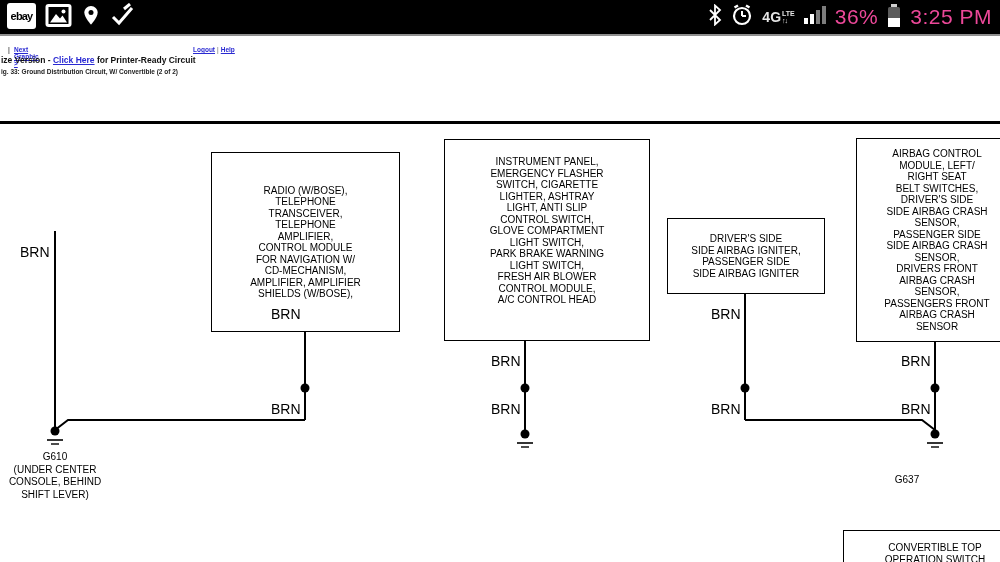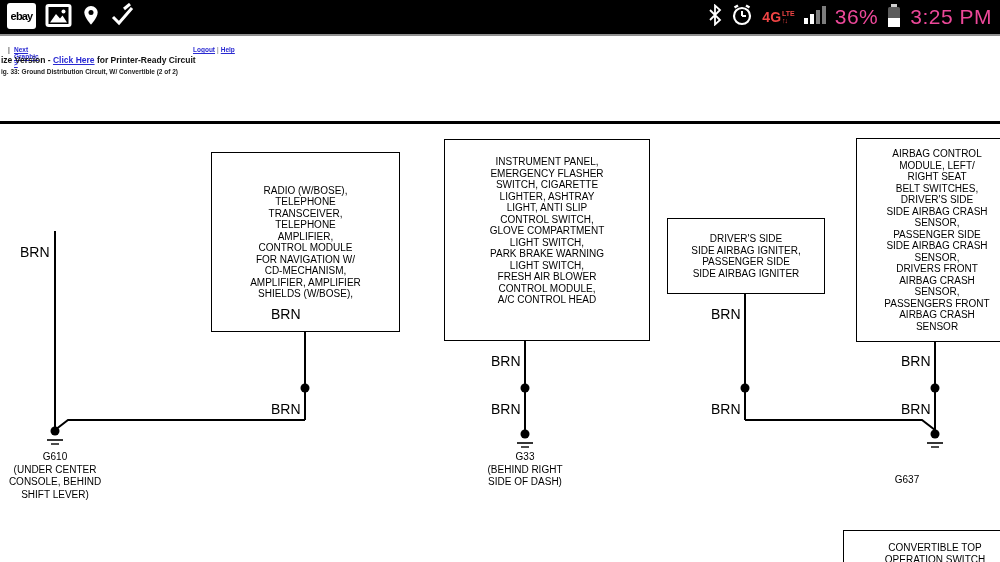--- a/index.html
+++ b/index.html
@@ -9,21 +9,21 @@
 
   
   .statusbar { position:absolute; top:0; left:0; width:1000px; height:36px;
     background:#000; border-bottom:2px solid #8f8f8f; display:flex; align-items:center; }
   .sb-left { display:flex; gap:9px; padding-left:7px; }
   .sb-right { margin-left:auto; display:flex; align-items:center; gap:8px; padding-right:8px; color:#fff; }
   .ebay-chip { width:29px; height:26px; background:#fff; border-radius:3px; display:flex;
     align-items:center; justify-content:center; }
   .ebay-chip span { color:#000; font-size:11px; font-weight:bold; letter-spacing:-0.8px; }
   .sb-text-big { font-size:21px; color:#ec4899; letter-spacing:0.5px; }
-  .net-wrap { display:flex; align-items:flex-start; line-height:1; color:#ef4444; }
+  .net-wrap { display:flex; align-items:flex-start; line-height:1; color:#e5e5e5; }
   .net-big { font-size:14px; font-weight:bold; }
   .net-col { display:flex; flex-direction:column; align-items:flex-start; margin-left:1px; }
   .net-small { font-size:7px; font-weight:bold; }
   .net-arrows { font-size:7px; letter-spacing:-1px; }
 
   
   .hdr { position:absolute; left:0; top:40px; width:1000px; height:80px; background:#fff; color:#111; }
   .hdr a { color:#2a2ad2; text-decoration:underline; font-weight:bold; cursor:pointer; }
   .row1 { position:absolute; top:6px; left:0; height:10px; font-size:6.5px; font-weight:bold; }
   .row1 .frag { position:absolute; left:8px; top:0; color:#555; }
@@ -222,18 +222,15 @@
   <span class="brn" style="left:491px; top:401px;">BRN</span>
   <span class="brn" style="left:711px; top:306px;">BRN</span>
   <span class="brn" style="left:711px; top:401px;">BRN</span>
   <span class="brn" style="left:901px; top:353px;">BRN</span>
   <span class="brn" style="left:901px; top:401px;">BRN</span>
 
   <div class="gnd" style="left:-15px; top:451px; width:140px;">G610
 (UNDER CENTER
 CONSOLE, BEHIND
 SHIFT LEVER)</div>
-  <div class="gnd" style="left:455px; top:451px; width:140px;">G33
-(BEHIND RIGHT
-SIDE OF DASH)</div>
   <div class="gnd" style="left:857px; top:450px; width:100px;margin-top:24px;">G637</div>
 
 </div>
 
 </body></html>

